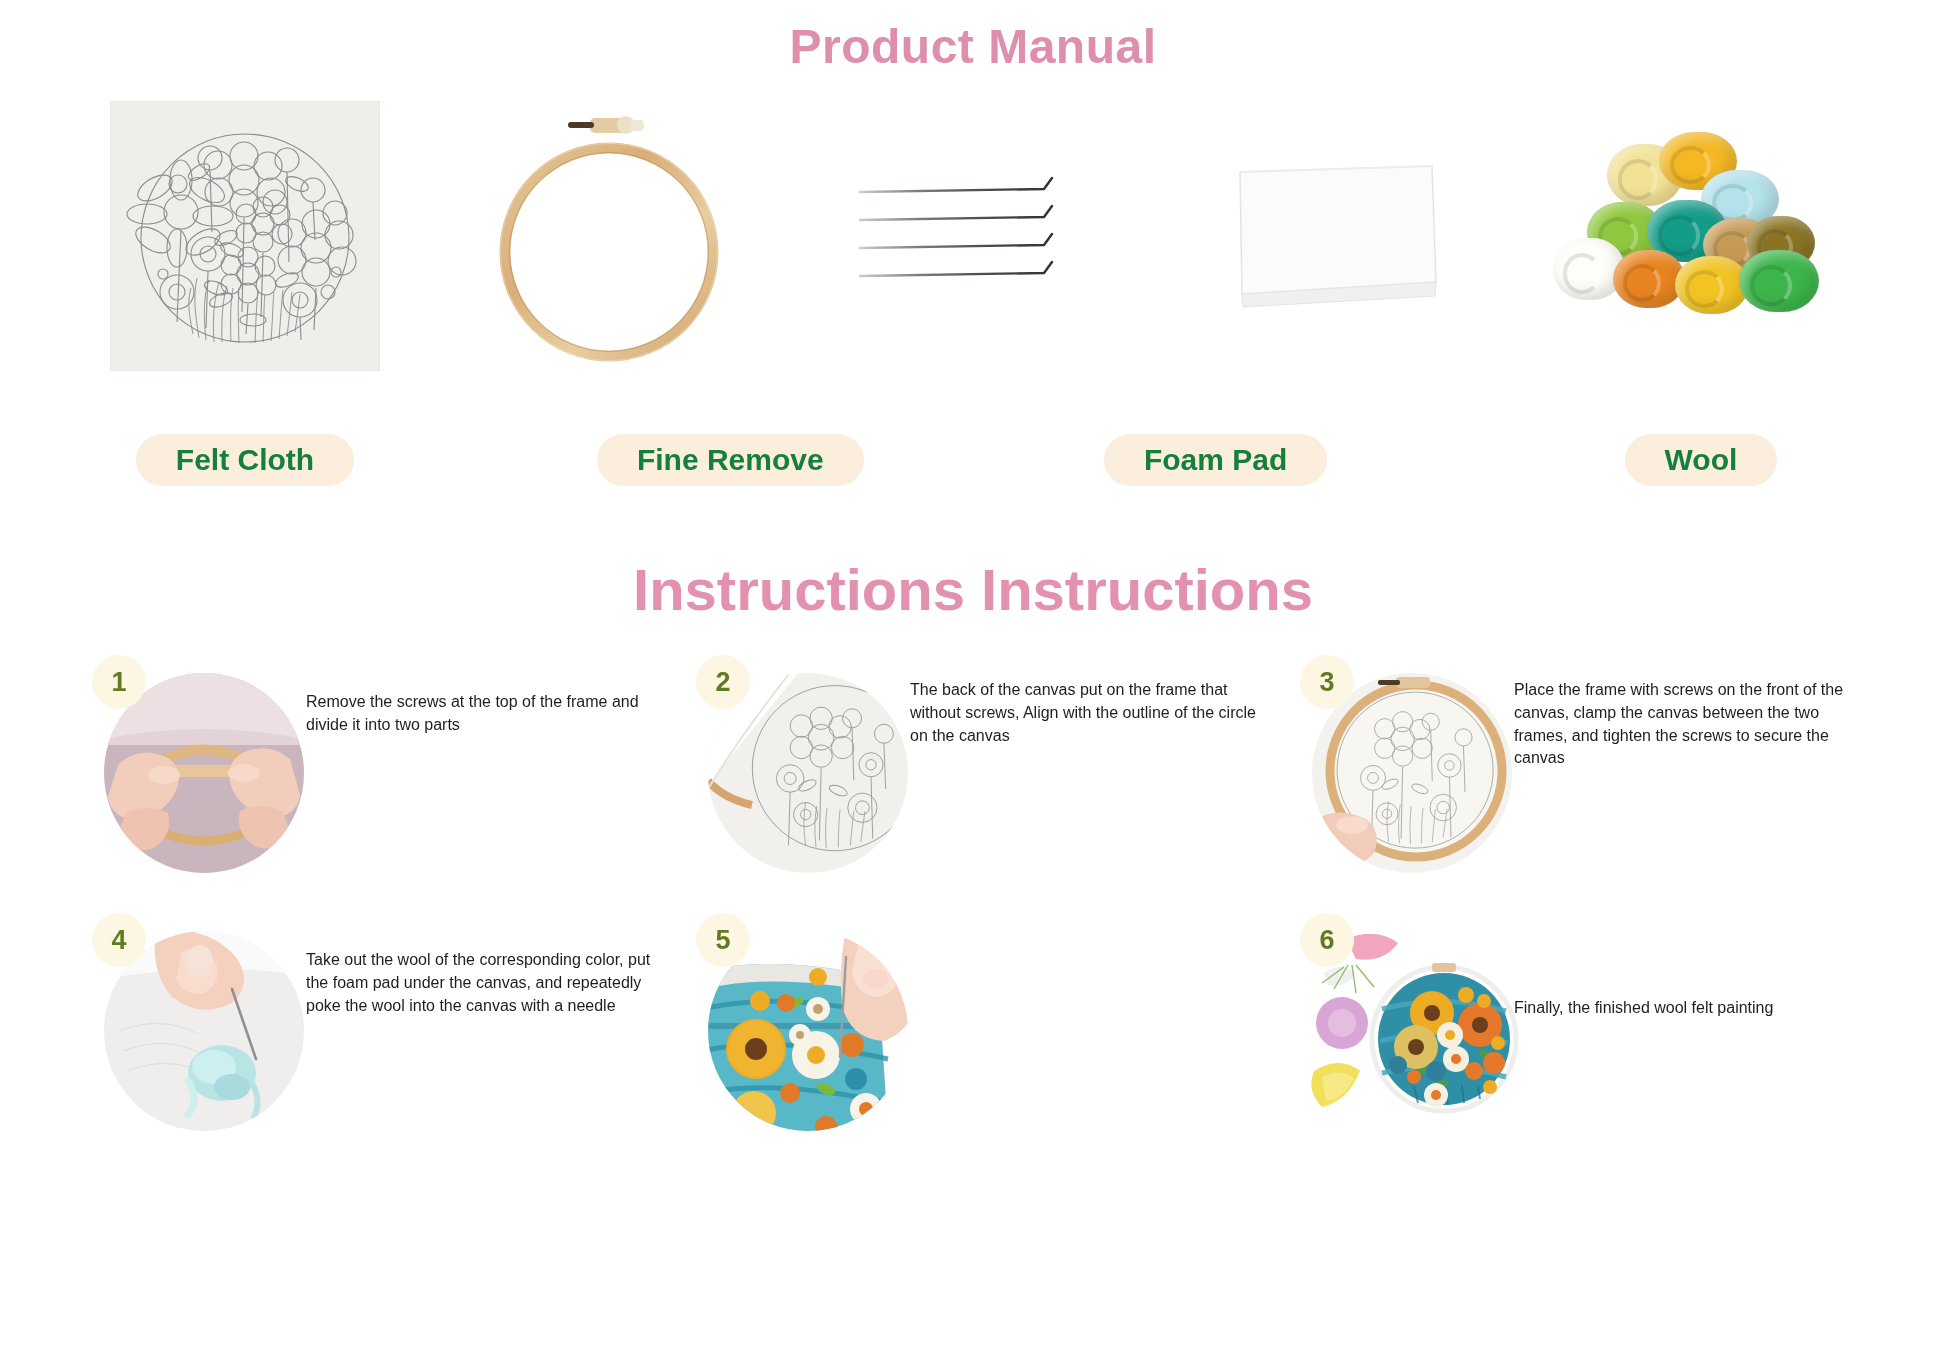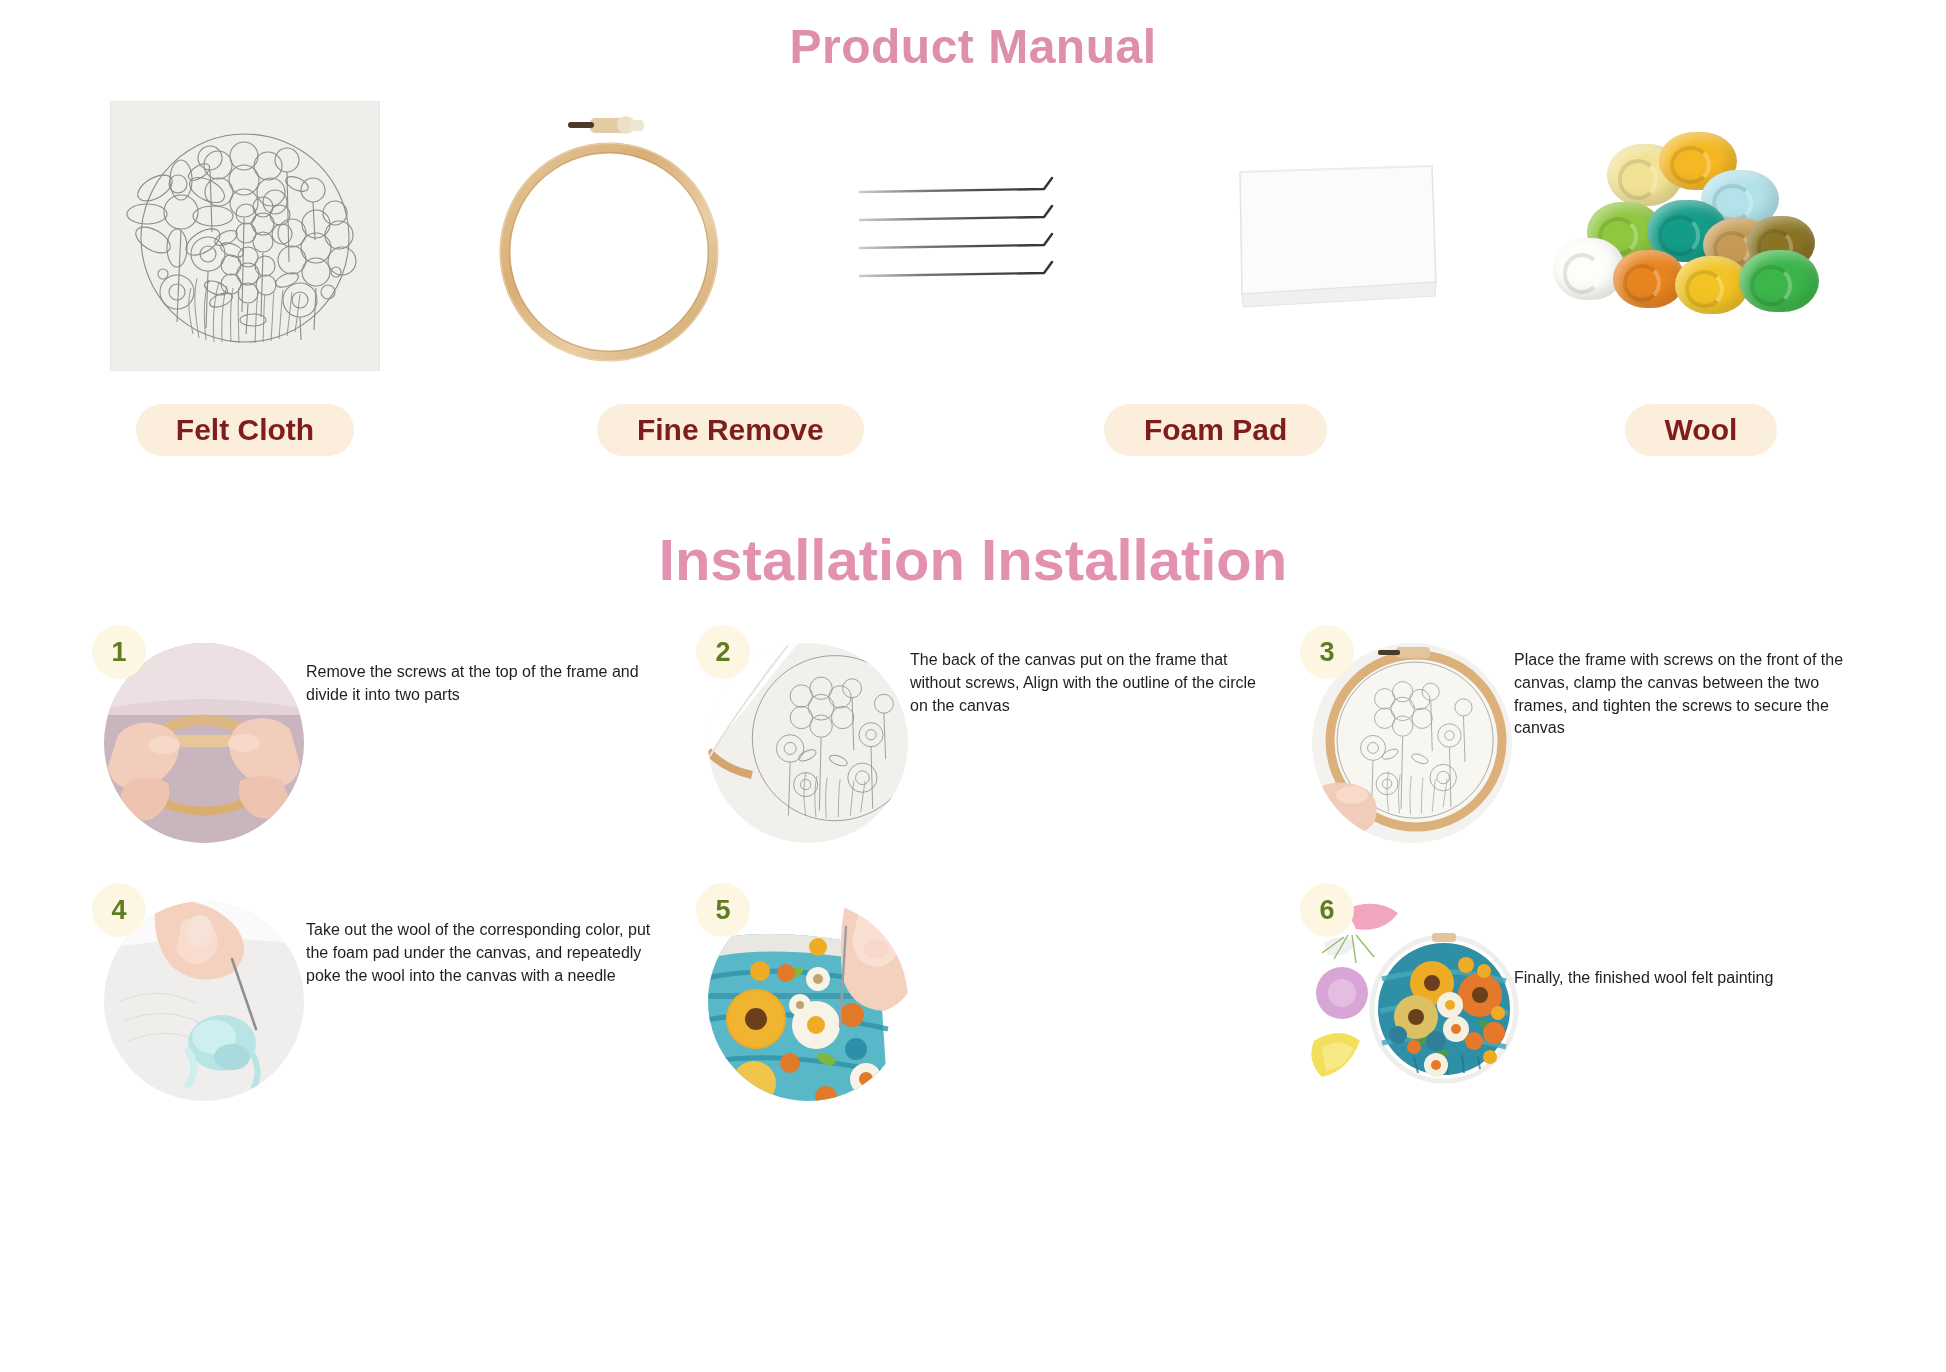--- a/index.html
+++ b/index.html
@@ -64,27 +64,28 @@
   }
   .labels-row {
     display: flex;
     justify-content: space-between;
     padding: 0 80px;
     margin-top: 18px;
   }
   .label-wrap { width: 330px; display:flex; justify-content:center; }
   .pill {
     background: #fbeedd;
-    color: #7f1d1d;
+    color: #15803d;
     font-size: 30px;
     font-weight: bold;
     border-radius: 999px;
     padding: 9px 40px;
     white-space: nowrap;
     text-align: center;
+    margin-top: 30px;
   }
 
   
   .felt-square {
     width: 268px; height: 268px;
     background: #efeeea;
     position: relative;
     box-shadow: 0 0 0 1px #e8e7e2;
   }
   .felt-square svg { position:absolute; inset:0; }
@@ -381,21 +382,21 @@
     </div>
   <div class="label-wrap">
       <span class="pill">Foam Pad</span>
     </div>
   <div class="label-wrap">
       <span class="pill">Wool</span>
     </div>
 </div>
 
 <div style="margin-top:74px;">
-  <div class="section-title">Installation Installation</div>
+  <div class="section-title">Instructions Instructions</div>
 </div>
 
 <div class="steps">
 
   <div class="steps-row">
 
     <div class="step">
       <div class="step-visual">
         <div class="step-photo">
           <svg viewBox="0 0 200 200" width="200" height="200" aria-hidden="true">

